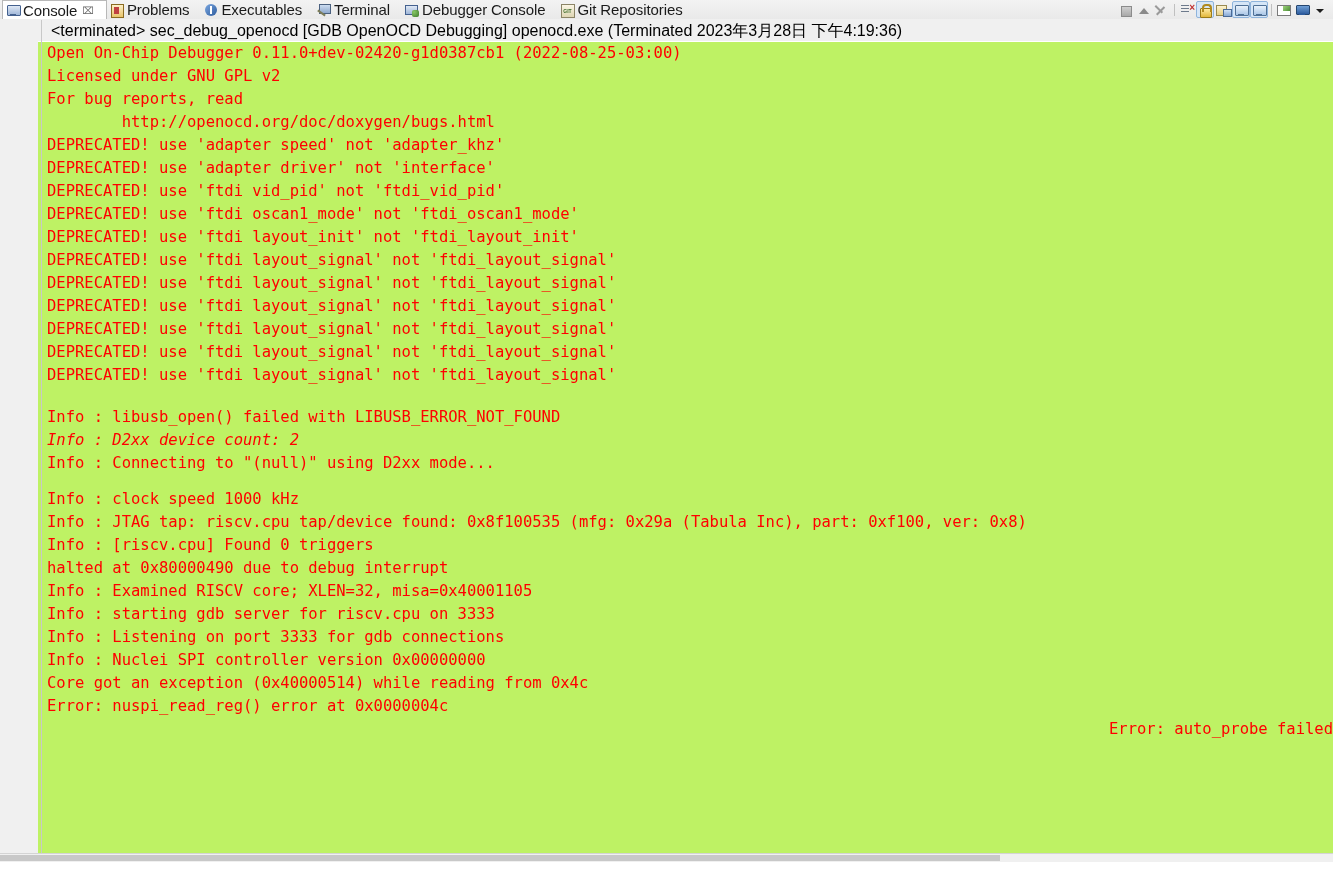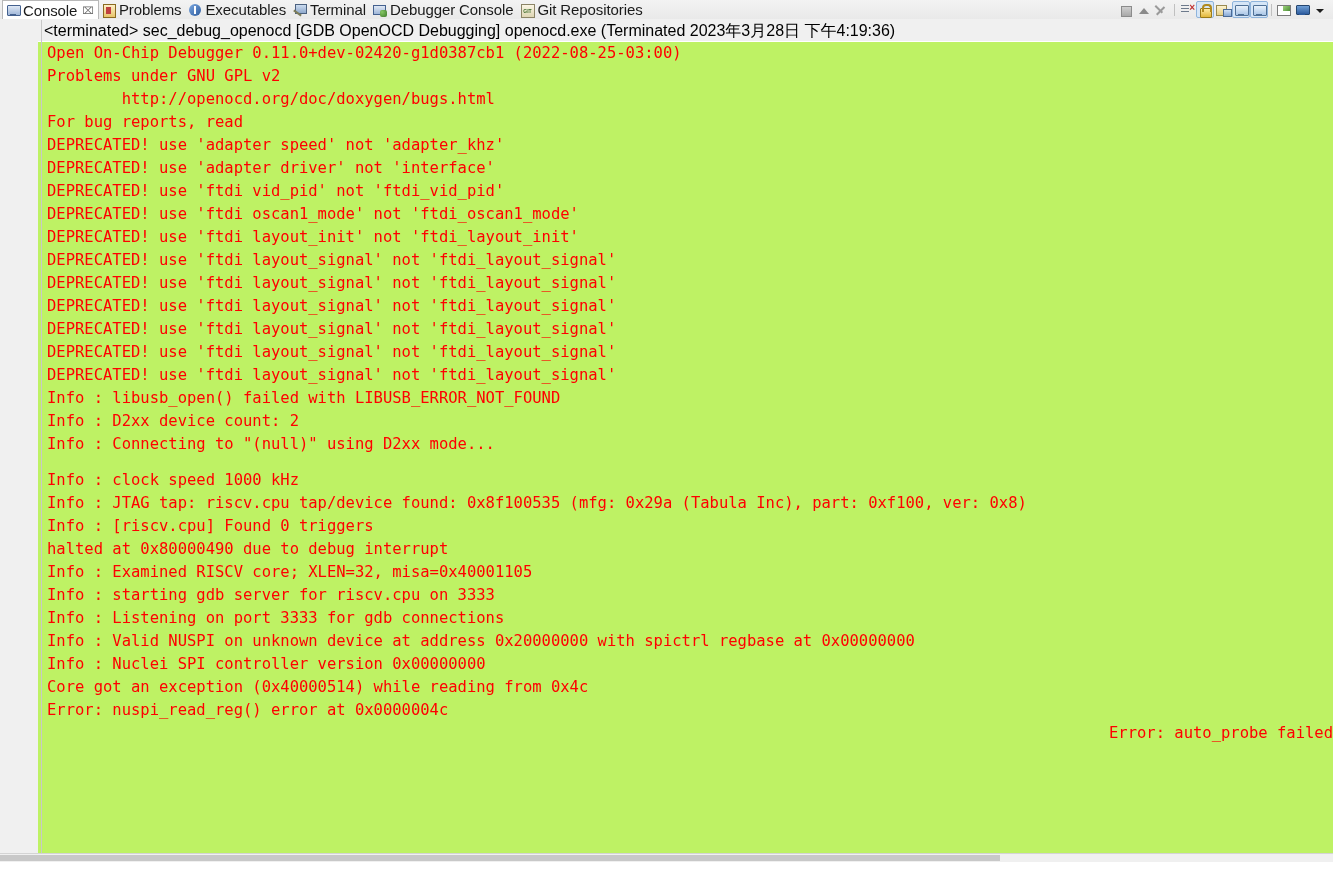--- a/index.html
+++ b/index.html
@@ -37,21 +37,21 @@
   .tabs {
     display: flex;
     align-items: center;
     height: 19px;
     padding-left: 2px;
   }
   .tab {
     display: flex;
     align-items: center;
     height: 19px;
-    padding: 0 4px 0 3px;
+    padding: 0 12px 0 3px;
     font-size: 15px;
     color: #1a1a1a;
     line-height: 19px;
     position: relative;
   }
   .tab.active {
     background: #ffffff;
     border-left: 1px solid #b8b8b8;
     border-right: 1px solid #b8b8b8;
     border-top: 1px solid #b8b8b8;
@@ -281,21 +281,21 @@
     background: #f0f0f0;
     box-sizing: border-box;
     border-bottom: 1px solid #ffffff;
   }
   .titleline .gutter {
     position: absolute; left: 0; top: 0; width: 38px; height: 23px;
     background: #f0f0f0;
   }
   .titleline .ttext {
     position: absolute;
-    left: 44px; top: 0px;
+    left: 51px; top: 0px;
     font-size: 16px;
     line-height: 23px;
     color: #000000;
     white-space: nowrap;
     font-family: "Liberation Sans", sans-serif;
   }
   .titleline .vline {
     position: absolute; left: 41px; top: 1px; width: 1px; height: 22px;
     background: #c8c8c8;
   }
@@ -427,45 +427,44 @@
     <div class="gutter"></div>
     <div class="vline"></div>
     <div class="ttext">&lt;terminated&gt; sec_debug_openocd [GDB OpenOCD Debugging] openocd.exe (Terminated 2023年3月28日 下午4:19:36)</div>
   </div>
 
   <div class="console">
     <div class="gutter-left"></div>
     <div class="gutter-sep"></div>
     <div class="lines" id="lines-container">
         <div class="line" style="color: rgb(255, 0, 0);">Open On-Chip Debugger 0.11.0+dev-02420-g1d0387cb1 (2022-08-25-03:00)</div>
-        <div class="line" style="color: rgb(255, 0, 0);">Problems under GNU GPL v2</div>
+        <div class="line" style="color: rgb(255, 0, 0);">Licensed under GNU GPL v2</div>
+        <div class="line" style="color: rgb(255, 0, 0);">For bug reports, read</div>
         <div class="line" style="color: rgb(255, 0, 0);">        http://openocd.org/doc/doxygen/bugs.html</div>
-        <div class="line" style="color: rgb(255, 0, 0);">For bug reports, read</div>
         <div class="line" style="color: rgb(255, 0, 0);">DEPRECATED! use 'adapter speed' not 'adapter_khz'</div>
         <div class="line" style="color: rgb(255, 0, 0);">DEPRECATED! use 'adapter driver' not 'interface'</div>
         <div class="line" style="color: rgb(255, 0, 0);">DEPRECATED! use 'ftdi vid_pid' not 'ftdi_vid_pid'</div>
         <div class="line" style="color: rgb(255, 0, 0);">DEPRECATED! use 'ftdi oscan1_mode' not 'ftdi_oscan1_mode'</div>
         <div class="line" style="color: rgb(255, 0, 0);">DEPRECATED! use 'ftdi layout_init' not 'ftdi_layout_init'</div>
         <div class="line" style="color: rgb(255, 0, 0);">DEPRECATED! use 'ftdi layout_signal' not 'ftdi_layout_signal'</div>
         <div class="line" style="color: rgb(255, 0, 0);">DEPRECATED! use 'ftdi layout_signal' not 'ftdi_layout_signal'</div>
         <div class="line" style="color: rgb(255, 0, 0);">DEPRECATED! use 'ftdi layout_signal' not 'ftdi_layout_signal'</div>
         <div class="line" style="color: rgb(255, 0, 0);">DEPRECATED! use 'ftdi layout_signal' not 'ftdi_layout_signal'</div>
         <div class="line" style="color: rgb(255, 0, 0);">DEPRECATED! use 'ftdi layout_signal' not 'ftdi_layout_signal'</div>
         <div class="line" style="color: rgb(255, 0, 0);">DEPRECATED! use 'ftdi layout_signal' not 'ftdi_layout_signal'</div>
-        <div class="line" style="color: rgb(255, 0, 0);">Info : libusb_open() failed with LIBUSB_ERROR_NOT_FOUND</div>
-        <div class="line" style="color: rgb(255, 0, 0);">Info : D2xx device count: 2</div>
+        <div class="line" style="color: rgb(255, 0, 0); margin-top: 19px;">Info : libusb_open() failed with LIBUSB_ERROR_NOT_FOUND</div>
+        <div class="line" style="color: rgb(255, 0, 0); font-style: italic;">Info : D2xx device count: 2</div>
         <div class="line" style="color: rgb(255, 0, 0);">Info : Connecting to "(null)" using D2xx mode...</div>
         <div class="line" style="color: rgb(255, 0, 0); margin-top: 13px;">Info : clock speed 1000 kHz</div>
         <div class="line" style="color: rgb(255, 0, 0);">Info : JTAG tap: riscv.cpu tap/device found: 0x8f100535 (mfg: 0x29a (Tabula Inc), part: 0xf100, ver: 0x8)</div>
         <div class="line" style="color: rgb(255, 0, 0);">Info : [riscv.cpu] Found 0 triggers</div>
         <div class="line" style="color: rgb(255, 0, 0);">halted at 0x80000490 due to debug interrupt</div>
         <div class="line" style="color: rgb(255, 0, 0);">Info : Examined RISCV core; XLEN=32, misa=0x40001105</div>
         <div class="line" style="color: rgb(255, 0, 0);">Info : starting gdb server for riscv.cpu on 3333</div>
         <div class="line" style="color: rgb(255, 0, 0);">Info : Listening on port 3333 for gdb connections</div>
-        <div class="line" style="color: rgb(255, 0, 0);">Info : Valid NUSPI on unknown device at address 0x20000000 with spictrl regbase at 0x00000000</div>
         <div class="line" style="color: rgb(255, 0, 0);">Info : Nuclei SPI controller version 0x00000000</div>
         <div class="line" style="color: rgb(255, 0, 0);">Core got an exception (0x40000514) while reading from 0x4c</div>
         <div class="line" style="color: rgb(255, 0, 0);">Error: nuspi_read_reg() error at 0x0000004c</div>
         <div class="line" style="color: rgb(255, 0, 0); text-align: right;">Error: auto_probe failed</div>
       </div>
     <div class="hscroll">
       <div class="thumb"></div>
     </div>
   </div>
 

